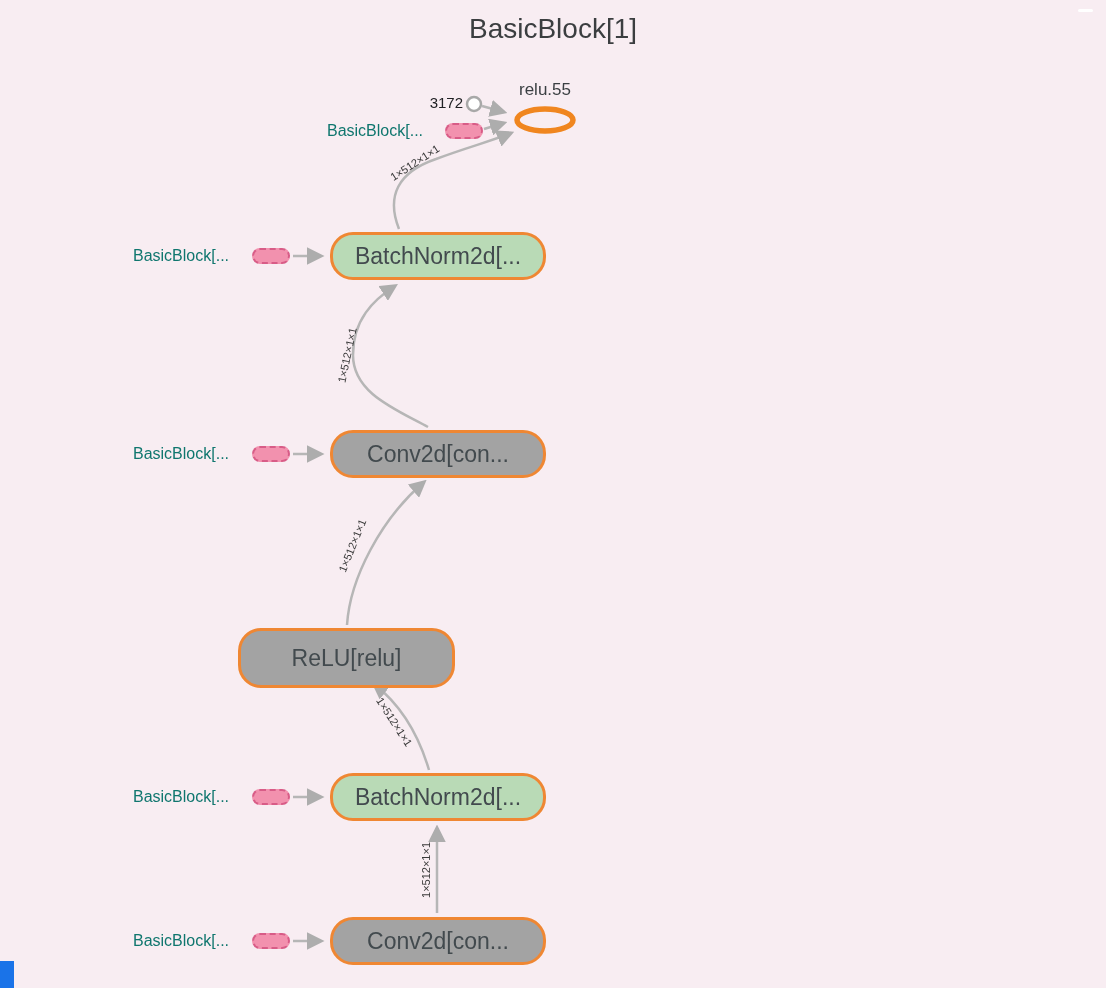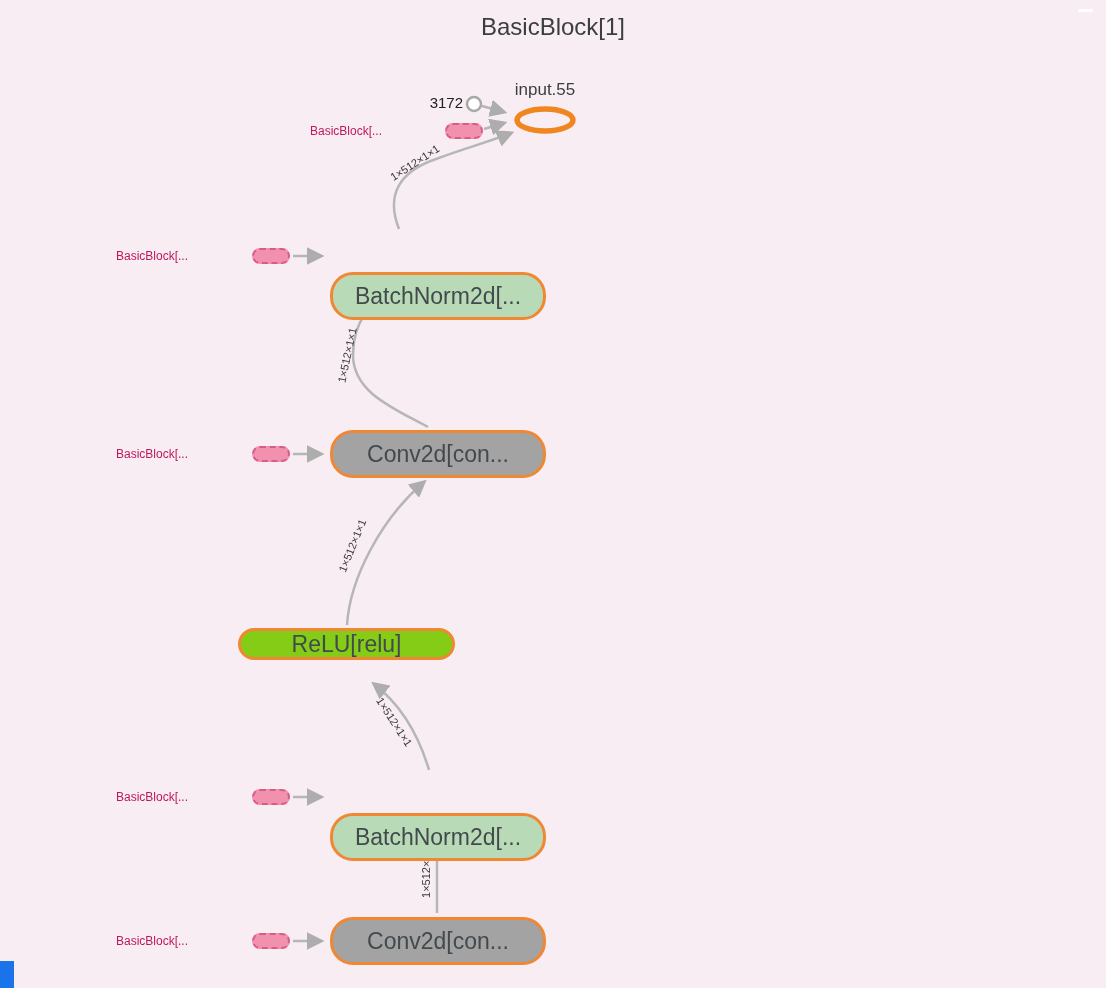--- a/index.html
+++ b/index.html
@@ -6,52 +6,52 @@
   html, body {
     width: 1106px; height: 988px;
     background: #f8edf2;
     font-family: "Liberation Sans", sans-serif;
     overflow: hidden;
   }
   .canvas { position: absolute; top: 0; left: 0; width: 1106px; height: 988px; }
 
   .graph-title {
     position: absolute; top: 13px; left: 0; width: 1106px;
-    text-align: center; font-size: 24px; font-weight: 500; color: #3b3e40;
+    text-align: center; font-size: 28px; font-weight: 500; color: #3b3e40;
   }
   .minimize {
     position: absolute; top: 9px; right: 13px;
     width: 15px; height: 3px; background: #ffffff; border-radius: 2px;
   }
   .corner-accent {
     position: absolute; left: 0; bottom: 0; width: 14px; height: 27px;
     background: #1a73e8;
   }
 
   svg.edge-layer { position: absolute; top: 0; left: 0; width: 1106px; height: 988px; }
   .edge { stroke: #b6b6b6; stroke-width: 2.5; fill: none; }
   .edge-label { font-size: 11px; font-weight: 500; fill: #3a3a3a; font-family: "Liberation Sans", sans-serif; }
 
   .node {
     position: absolute; width: 216px; height: 48px;
     border: 3.5px solid #ef8733; border-radius: 23px;
     display: flex; align-items: center; justify-content: center;
     font-size: 23px; color: #424a4e; white-space: nowrap; overflow: hidden;
   }
-  .node.bn   { background: #b9dab6; margin-top: 40px; }
+  .node.bn   { background: #b9dab6; }
   .node.conv { background: #a3a3a3; }
-  .node.relu { background: #84cc16; width: 217px; height: 32px; }
+  .node.relu { background: #a3a3a3; width: 217px; height: 60px; }
 
   .stub {
     position: absolute; width: 38px; height: 16px;
     background: #f291ae; border: 2px dashed #d85c87; border-radius: 9px;
   }
   .side-label {
-    position: absolute; width: 130px; text-align: left;
-    font-size: 12px; color: #be185d; line-height: 20px; white-space: nowrap;
+    position: absolute; width: 130px; text-align: center;
+    font-size: 16px; color: #0f766e; line-height: 20px; white-space: nowrap;
   }
   .io-label {
     position: absolute; font-size: 17px; color: #3a3f42; text-align: center;
   }
   .const-label {
     position: absolute; width: 80px; text-align: right;
     font-size: 15px; color: #202124; line-height: 20px;
   }
 </style>
 </head>
@@ -88,21 +88,21 @@
     <text class="edge-label" text-anchor="middle" transform="translate(391 724) rotate(57)">1×512×1×1</text>
     <text class="edge-label" text-anchor="middle" transform="translate(356 547) rotate(-68)">1×512×1×1</text>
     <text class="edge-label" text-anchor="middle" transform="translate(351 356) rotate(-78)">1×512×1×1</text>
     <text class="edge-label" text-anchor="middle" transform="translate(417 166) rotate(-33)">1×512×1×1</text>
 
     <ellipse cx="545" cy="120" rx="28" ry="11" fill="none" stroke="#f0861f" stroke-width="5.5"></ellipse>
 
     <circle cx="474" cy="104" r="7" fill="#ffffff" stroke="#a8a8a8" stroke-width="2.5"></circle>
   </svg>
 
-  <div class="io-label" style="left:495px; top:80px; width:100px;">input.55</div>
+  <div class="io-label" style="left:495px; top:80px; width:100px;">relu.55</div>
   <div class="const-label" style="right:643px; top:93px;">3172</div>
 
   <div class="node bn" style="left:330px; top:232px;">
     <span>BatchNorm2d[...</span>
   </div>
   <div class="node conv" style="left:330px; top:430px;">
     <span>Conv2d[con...</span>
   </div>
   <div class="node relu" style="left:238px; top:628px;">
     <span>ReLU[relu]</span>

